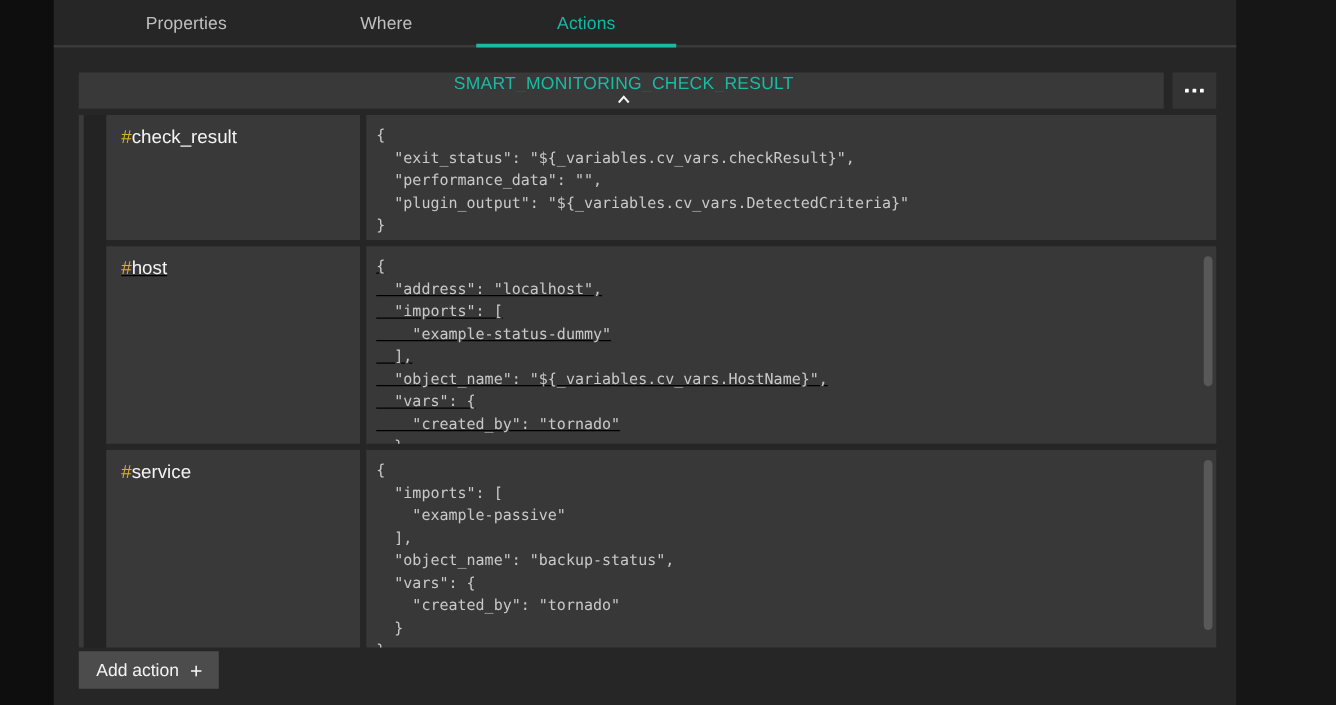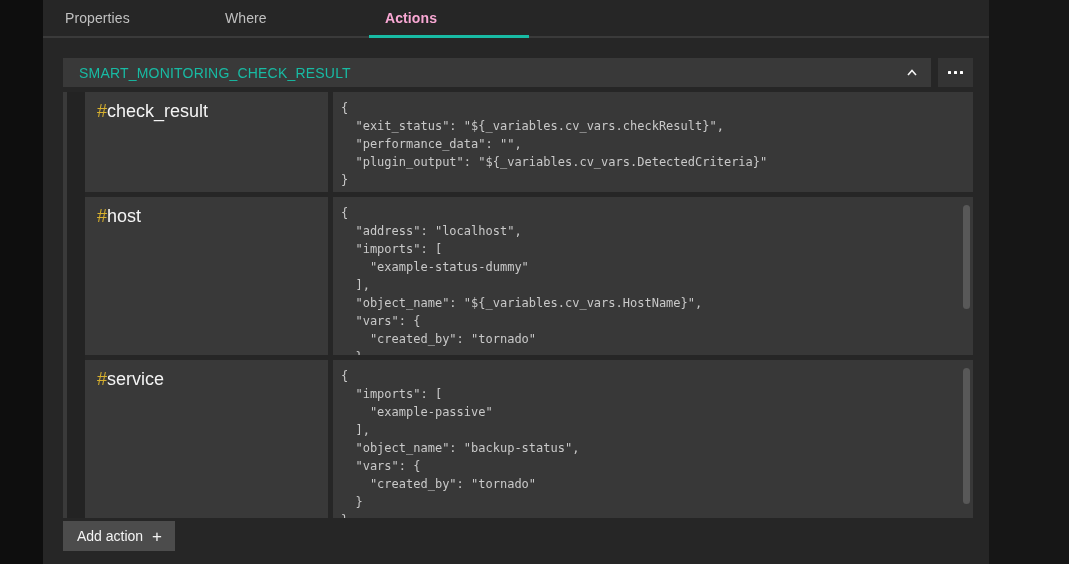--- a/index.html
+++ b/index.html
@@ -16,37 +16,37 @@
   }
   
   .content {
     position:absolute; left:43px; top:0; width:946px; height:564px;
     background:#262626;
   }
   
   .tab-bar {
     position:absolute; left:0; top:0; width:946px; height:38px;
     border-bottom:2px solid #3a3a3a;
-    display:flex; padding-left:6px;
+    display:flex; padding-left:18px;text-align:center;
   }
   .tab {
     width:160px; height:36px; line-height:36px;
     padding-left:16px; font-size:14px; color:#c0c0c0;
     position:relative; cursor:pointer; letter-spacing:0.1px;
   }
-  .tab.active { color:#f9a8d4; font-weight:bold; }
+  .tab.active { color:#14b8a6; font-weight:normal; }
   .tab.active::after {
     content:""; position:absolute; left:0; right:0; bottom:-2px; height:3px;
     background:var(--accent);
   }
   
   .panel-header {
     position:absolute; left:20px; top:58px; width:868px; height:29px;
     background:#393939; display:flex; align-items:center;
-    padding:0 12px 0 16px; cursor:pointer;
+    padding:0 12px 0 16px; cursor:pointer;flex-direction:column;
   }
   .panel-title {
     flex:1; font-size:14px; letter-spacing:0.2px;
     color:var(--accent); white-space:nowrap; overflow:hidden;
   }
   .chevron { width:14px; height:14px; display:block; }
   .overflow-btn {
     position:absolute; left:895px; top:58px; width:35px; height:29px;
     background:#343434; display:flex; align-items:center; justify-content:center;
     gap:3px; cursor:pointer;
@@ -56,35 +56,35 @@
   .panel-body {
     position:absolute; left:20px; top:92px; width:910px; height:426px;
   }
   .gutter {
     position:absolute; left:0; top:0; width:22px; height:426px;
     background:#232323; border-left:4px solid #3a3a3a;
   }
   .rows { position:absolute; left:22px; top:0; width:888px; }
   .action-row { display:flex; margin-bottom:5px; }
   .key-cell {
-    width:243px; background:#393939; padding:9px 12px;
-    font-size:18px; color:#f4f4f4; flex:none;
+    width:203px; background:#393939; padding:9px 12px;
+    font-size:15px; color:#f4f4f4; flex:none;
   }
   .key-cell .hash { color:var(--gold); }
   .gap { width:5px; flex:none; }
   .code-cell {
     flex:1; background:#383838; position:relative; overflow:hidden;
   }
   .code-cell pre {
     font-family:"DejaVu Sans Mono","Liberation Mono",monospace;
     font-size:12px; line-height:18px; color:#c9c9c9;
     white-space:pre; padding:7px 14px 0 8px;
   }
   .h-row1 { height:100px; }
-  .h-row2 { height:158px; }
+  .h-row2 { height:158px;text-decoration:underline; }
   .h-row3 { height:158px;border-radius:11px; }
   .scroll-thumb {
     position:absolute; right:3px; width:7px; border-radius:4px;
     background:#585858; cursor:grab;
   }
   .thumb-host    { top:8px; height:104px; }
   .thumb-service { top:8px; height:136px; }
   
   .add-action-btn {
     position:absolute; left:20px; top:521px; width:112px; height:30px;

